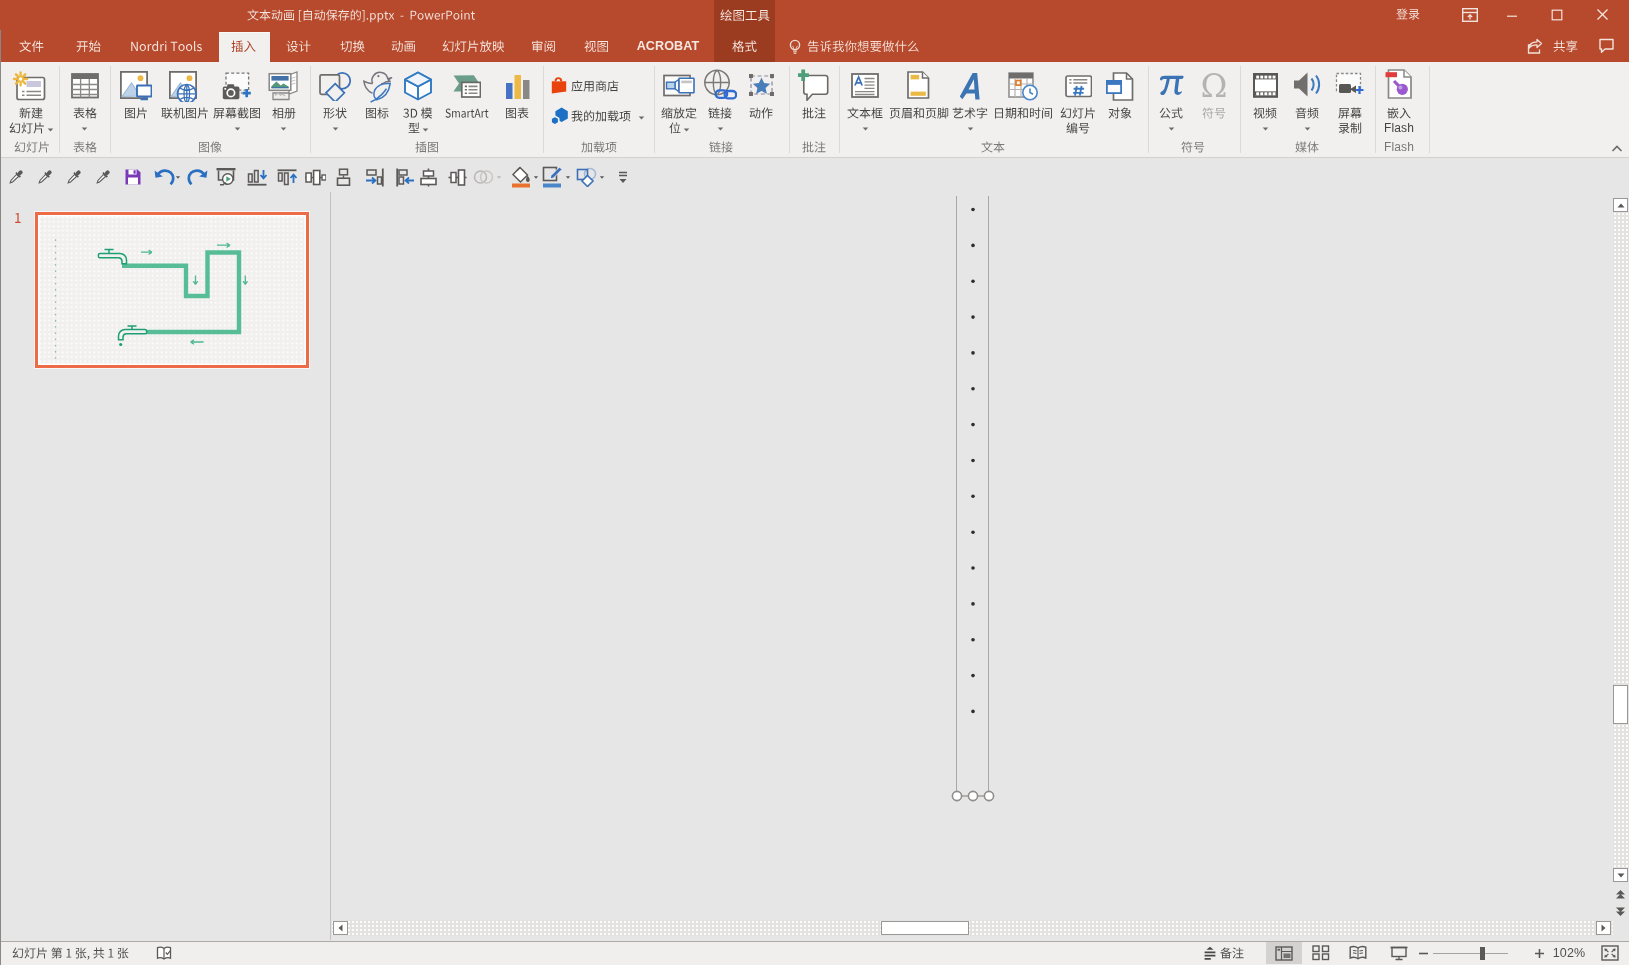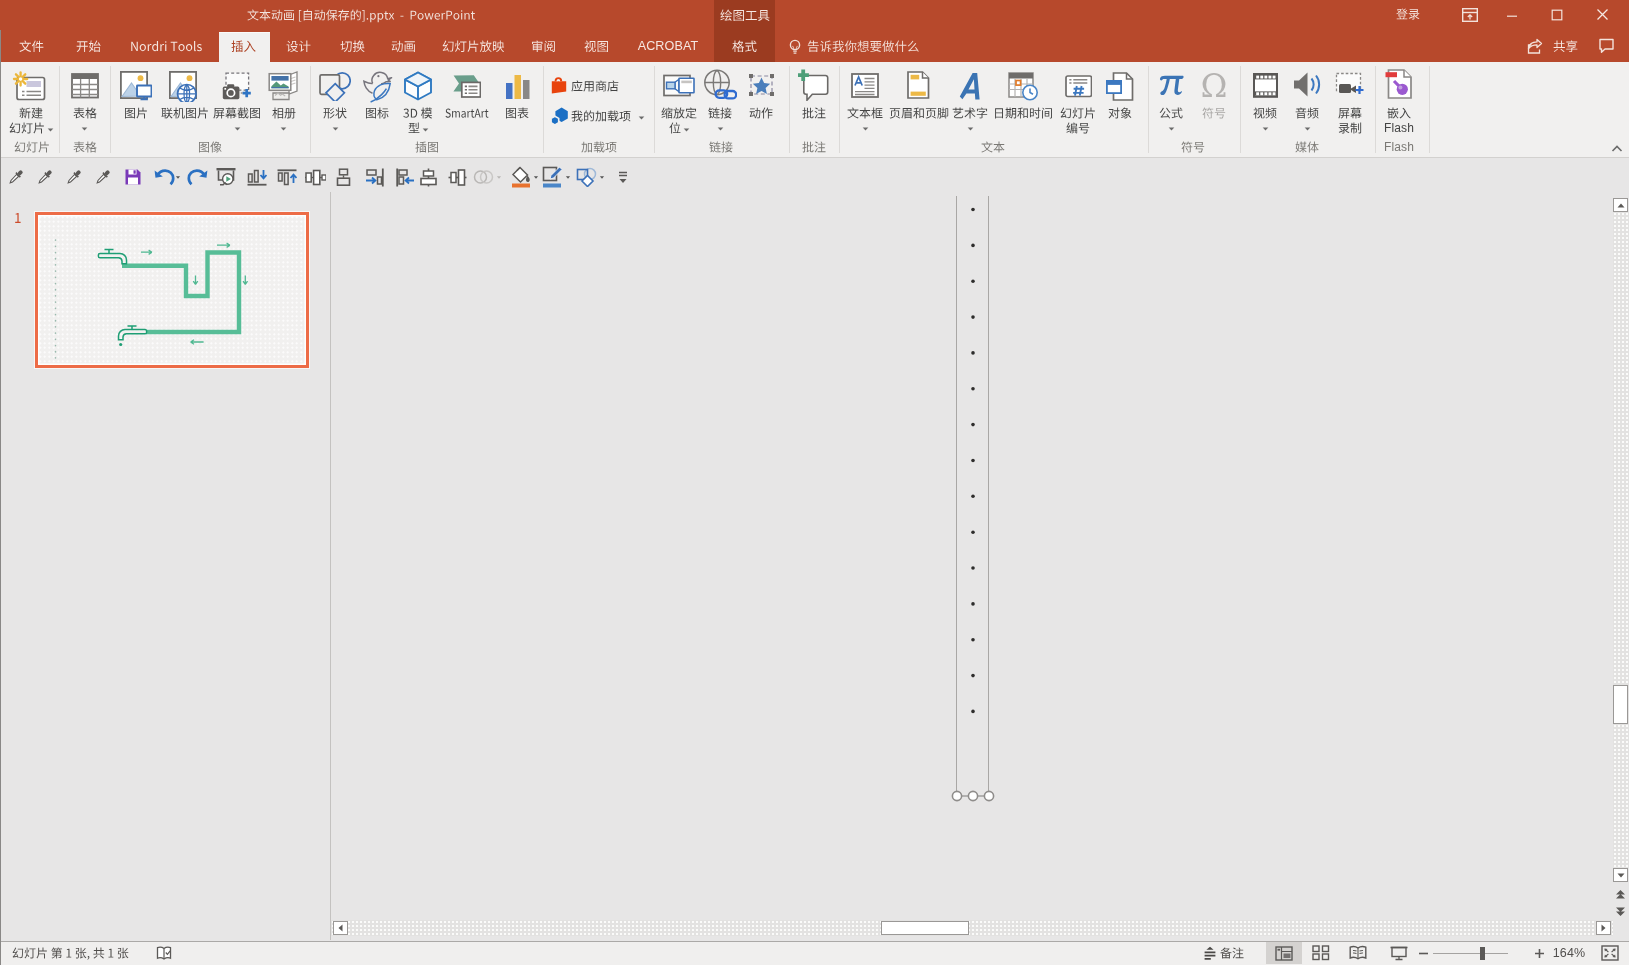--- a/index.html
+++ b/index.html
@@ -273,21 +273,21 @@
         <use href="#g0064" x="1717"></use>
         <use href="#g0072" x="2337"></use>
         <use href="#g0069" x="2725"></use>
         <use href="#g0054" x="3224"></use>
         <use href="#g006F" x="3823"></use>
         <use href="#g006F" x="4429"></use>
         <use href="#g006C" x="5035"></use>
         <use href="#g0073" x="5319"></use>
       </svg>
     </div>
-<span style="position:absolute;left:668px;transform:translateX(-50%);top:38.7px;font-size:12.6px;color:#F6E7E1;font-weight:normal;white-space:nowrap;letter-spacing:0.1px">ACROBAT</span>
+<span style="position:absolute;left:668px;transform:translateX(-50%);top:38.7px;font-size:12.6px;color:#F6E7E1;font-weight:bold;white-space:nowrap;letter-spacing:0.1px">ACROBAT</span>
 <div style="position:absolute;left:732.0px;top:39.8px;width:27.0px;height:12.5px">
       <svg class="t" width="25.0" height="12.5" viewBox="0 -880 2000 1000" fill="#F6E7E1" aria-label="格式">
         <use href="#g683C" x="0"></use>
         <use href="#g5F0F" x="1000"></use>
       </svg>
     </div>
 <svg width="14" height="16" viewBox="0 0 14 16" style="position:absolute;left:788.0px;top:38.5px">
       <circle cx="7" cy="6" r="4.6" fill="none" stroke="#f0ded6" stroke-width="1.4"></circle>
       <path d="M5.2 12.2 h3.6 M5.6 14.2 h2.8" stroke="#f0ded6" stroke-width="1.3"></path>
       <path d="M5.8 10.3 c0-1.8 -1-2 -1-3.4 M8.2 10.3 c0-1.8 1-2 1-3.4" stroke="#f0ded6" stroke-width="1" fill="none"></path>
@@ -1170,20 +1170,20 @@
       <path d="M9 10.5 v2.5 M5.5 13.5 h7" stroke="#5b5957" stroke-width="1.3"></path>
     </svg>
 <svg width="11" height="11" viewBox="0 0 11 11" style="position:absolute;left:1418.0px;top:947.5px">
       <path d="M1 5.5 h9" stroke="#5b5957" stroke-width="1.6"></path>
     </svg>
 <div style="position:absolute;left:1433px;top:952.5px;width:75px;height:1.6px;background:#a5a3a1"></div>
 <div style="position:absolute;left:1480px;top:947px;width:5px;height:13px;background:#5b5957"></div>
 <svg width="11" height="11" viewBox="0 0 11 11" style="position:absolute;left:1533.5px;top:947.5px">
       <path d="M1 5.5 h9 M5.5 1 v9" stroke="#5b5957" stroke-width="1.6"></path>
     </svg>
-<span style="position:absolute;left:1569px;transform:translateX(-50%);top:945.8px;font-size:12.5px;color:#514F4D;font-weight:normal;white-space:nowrap;letter-spacing:0.1px">164%</span>
+<span style="position:absolute;left:1569px;transform:translateX(-50%);top:945.8px;font-size:12.5px;color:#514F4D;font-weight:normal;white-space:nowrap;letter-spacing:0.1px">102%</span>
 <svg width="18" height="16" viewBox="0 0 18 16" style="position:absolute;left:1601.0px;top:945.0px">
       <rect x="1" y="1" width="16" height="14" fill="none" stroke="#5b5957" stroke-width="1.4"></rect>
       <path d="M4 4.2 l3.4 2.8 M14 4.2 l-3.4 2.8 M4 11.8 l3.4 -2.8 M14 11.8 l-3.4 -2.8" stroke="#5b5957" stroke-width="1.1"></path>
       <path d="M3.4 3.6 l3.2 0.4 -2.7 2.4z M14.6 3.6 l-3.2 0.4 2.7 2.4z M3.4 12.4 l3.2 -0.4 -2.7 -2.4z M14.6 12.4 l-3.2 -0.4 2.7 -2.4z" fill="#5b5957"></path>
     </svg>
 <div style="position:absolute;left:0;top:30px;width:1px;height:935px;background:#8a8886"></div>
 </div>
 
 </body></html>

